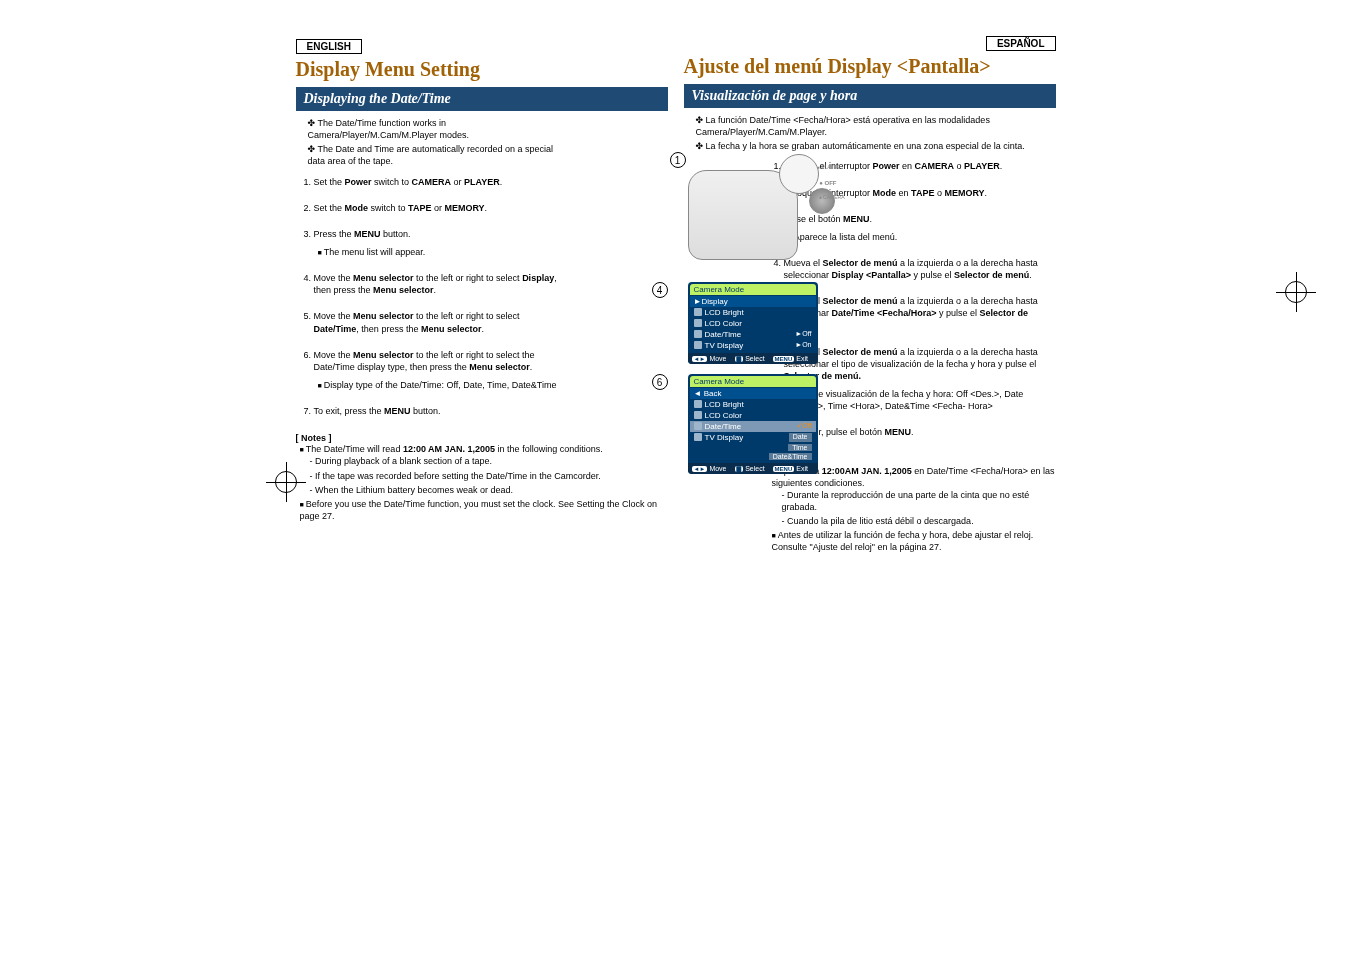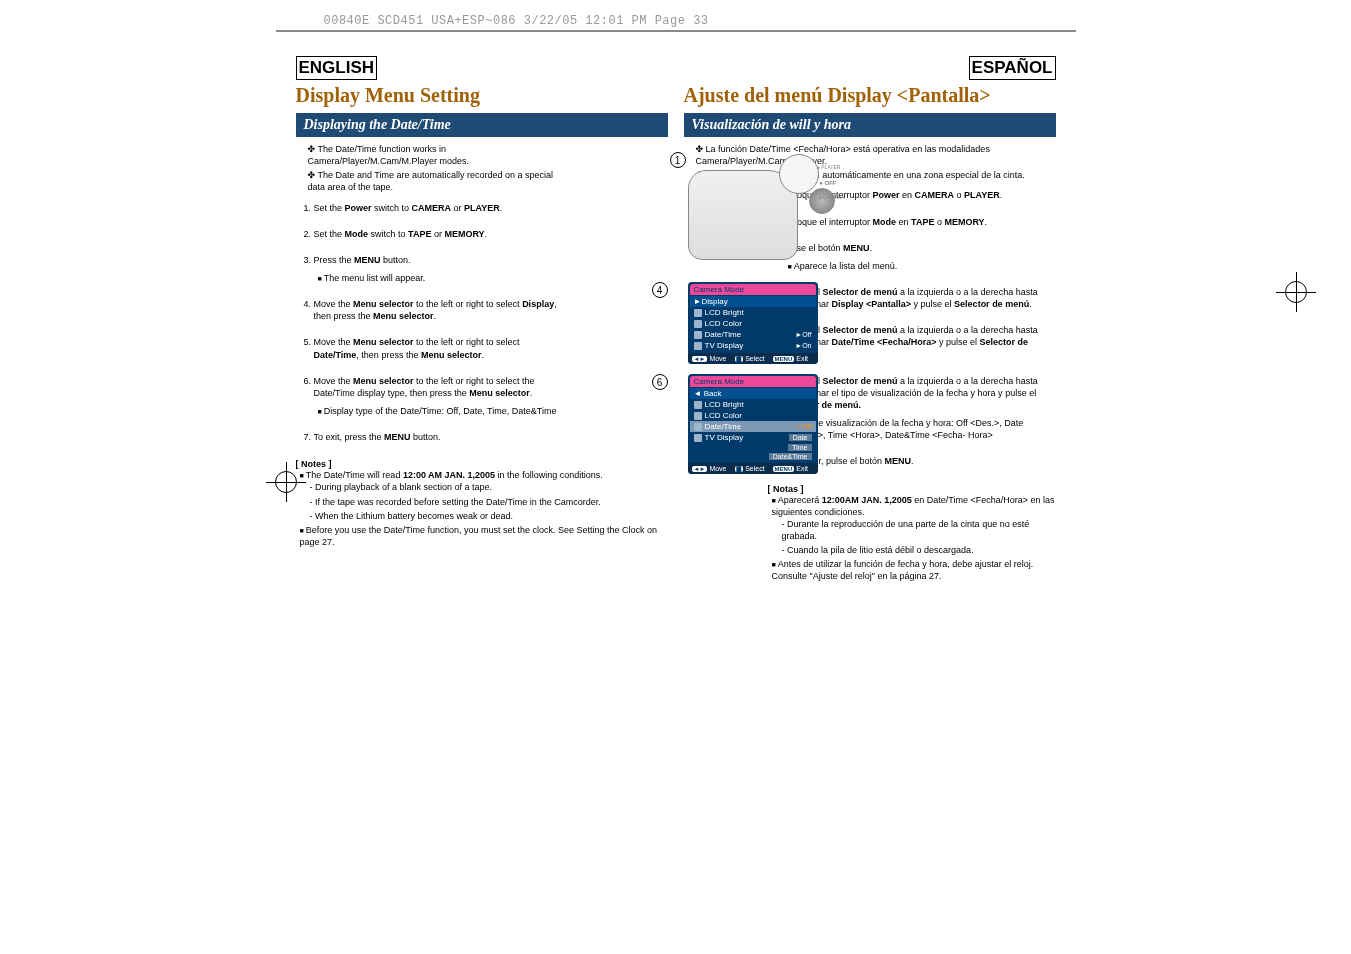--- a/index.html
+++ b/index.html
@@ -1,21 +1,21 @@
 <!DOCTYPE html>
 <html><head>
 <meta charset="utf-8">
 <style>
   * { margin: 0; padding: 0; box-sizing: border-box; }
   body { font-family: Arial, Helvetica, sans-serif; background: #fff; width: 1351px; }
   .page-wrap { width: 800px; margin: 12px auto 0 auto; position: relative; }
   .print-header { font-family: "Courier New", monospace; font-size: 12px; color: #999; padding: 2px 0 2px 48px; border-bottom: 2px solid #888; letter-spacing: 0.5px; }
   .columns { display: flex; gap: 16px; padding: 24px 20px 0 20px; }
   .col { flex: 1; position: relative; }
-  .lang-tag { display: inline-block; border: 1px solid #000; font-weight: bold; font-size: 17px; padding: 1px 2px; margin-bottom: 2px; }
+  .lang-tag { display: inline-block; border: 1px solid #000; font-weight: bold; font-size: 10px; padding: 1px 10px; margin-bottom: 2px; }
   .lang-right { float: right; }
   .main-title { font-family: "Times New Roman", Times, serif; font-weight: bold; font-size: 20px; color: #a16207; margin: 2px 0 6px 0; }
   .sub-title-box { background: #1e4a73; color: #fff; font-family: "Times New Roman", Times, serif; font-style: italic; font-weight: bold; font-size: 14px; padding: 4px 8px; margin-bottom: 6px; }
   .bullet-plus { list-style: none; padding-left: 12px; }
   .bullet-plus li::before { content: "✤ "; }
   .bullet-plus li, .num-list li, .notes li { font-size: 9px; line-height: 1.35; margin-bottom: 2px; }
   .num-list { list-style: decimal; padding-left: 18px; margin-top: 8px; }
   .num-list > li { margin-bottom: 14px; }
   .sq-sub { list-style: none; padding-left: 4px; margin-top: 6px; }
   .sq-sub li::before { content: "■ "; font-size: 7px; }
@@ -30,43 +30,42 @@
   .cam-lens { position: absolute; right: 8px; top: 36px; width: 26px; height: 26px; border: 1px solid #888; border-radius: 50%; background: radial-gradient(#bbb,#777); }
   .cam-dial { position: absolute; right: 24px; top: 2px; width: 40px; height: 40px; border: 1px solid #888; border-radius: 50%; background: #f5f5f5; }
   .dot-player { position: absolute; right: 2px; top: 12px; font-size: 5px; color: #888; }
   .dot-off { position: absolute; right: 6px; top: 28px; font-size: 6px; color: #888; font-weight: bold; }
   .dot-camera { position: absolute; right: -2px; top: 42px; font-size: 5px; color: #888; }
   .step-badge { position: absolute; width: 16px; height: 16px; border: 1px solid #000; border-radius: 50%; display: flex; align-items: center; justify-content: center; font-size: 10px; background: #fff; }
   .badge1 { left: 2px; top: 0; }
   .badge4 { left: -16px; top: 0; }
   .badge6 { left: -16px; top: 0; }
   .menu-card { width: 130px; background: #003a6b; color: #fff; border-radius: 4px; padding: 2px 2px 0 2px; position: relative; margin-bottom: 10px; margin-left: 20px; font-size: 8px; }
-  .menu-title { background: #ec4899; color: #003a6b; font-size: 8px; padding: 1px 4px; border-radius: 3px 3px 0 0; margin-bottom: 1px; }
-  .menu-row { display: flex; align-items: center; padding: 1px 4px; gap: 3px; }
+  .menu-title { background: #bef264; color: #003a6b; font-size: 8px; padding: 1px 4px; border-radius: 3px 3px 0 0; margin-bottom: 1px; }
+  .menu-row { display: flex; padding: 1px 4px; gap: 3px; }
   .menu-row.hl { background: #00508f; }
   .menu-icon { width: 8px; height: 8px; background: #9db6cc; border-radius: 1px; }
   .menu-right { margin-left: auto; font-size: 7px; }
   .menu-footer { background: #0a2d4d; font-size: 7px; padding: 2px 4px; display: flex; gap: 8px; border-radius: 0 0 4px 4px; margin: 2px -2px 0 -2px; }
   .menu-footer span .key { background:#fff; color:#003a6b; padding:0 2px; border-radius:2px; margin-right:2px; font-weight:bold; font-size:6px; }
   .page-num-circle { width: 28px; height: 28px; border-radius: 50%; background: #0a3d66; color: #fff; display: flex; align-items: center; justify-content: center; font-size: 12px; position: absolute; right: 0; bottom: -40px; font-weight: bold; }
   .crop-mark { position: absolute; width: 40px; height: 40px; }
   .crop-h { position: absolute; top: 20px; width: 40px; border-top: 1px solid #000; }
   .crop-v { position: absolute; left: 20px; height: 40px; border-left: 1px solid #000; }
   .crop-circle { position: absolute; left: 9px; top: 9px; width: 22px; height: 22px; border: 1px solid #000; border-radius: 50%; }
   .cm-left { left: -10px; top: 450px; }
   .cm-bot { left: 390px; bottom: -40px; }
   .cm-right { right: -240px; top: 260px; }
   .narrow { max-width: 265px; }
   strong { font-weight: bold; }
 </style>
 </head>
 <body>
 
 <div class="page-wrap">
-  <div class="print-header">00840E SCD451 USA+ESP~086  3/22/05 12:01 PM  Page 33</div>
 
   <div class="columns">
 
     <div class="col">
       <div class="lang-tag">ENGLISH</div>
       <div class="main-title">Display Menu Setting</div>
       <div class="sub-title-box">Displaying the Date/Time</div>
       <ul class="bullet-plus narrow">
         <li>The Date/Time function works in Camera/Player/M.Cam/M.Player modes.</li>
         <li>The Date and Time are automatically recorded on a special data area of the tape.</li>
@@ -94,21 +93,21 @@
           </ul>
         </li>
         <li>Before you use the Date/Time function, you must set the clock. See Setting the Clock on page 27.</li>
       </ul>
     </div>
 
     <div class="col" style="position:relative;">
       <div class="lang-tag lang-right">ESPAÑOL</div>
       <div style="clear:both;"></div>
       <div class="main-title">Ajuste del menú Display &lt;Pantalla&gt;</div>
-      <div class="sub-title-box">Visualización de will y hora</div>
+      <div class="sub-title-box">Visualización de page y hora</div>
       <ul class="bullet-plus">
         <li>La función Date/Time &lt;Fecha/Hora&gt; está operativa en las modalidades Camera/Player/M.Cam/M.Player.</li>
         <li>La fecha y la hora se graban automáticamente en una zona especial de la cinta.</li>
       </ul>
       <ol class="num-list" style="padding-left:100px;">
         <li>Coloque el interruptor <strong>Power</strong> en <strong>CAMERA</strong> o <strong>PLAYER</strong>.</li>
         <li>Coloque el interruptor <strong>Mode</strong> en <strong>TAPE</strong> o <strong>MEMORY</strong>.</li>
         <li><span>Pulse el botón <strong>MENU</strong>.</span><ul class="sq-sub">
               <li>Aparece la lista del menú.</li>
             </ul></li>

